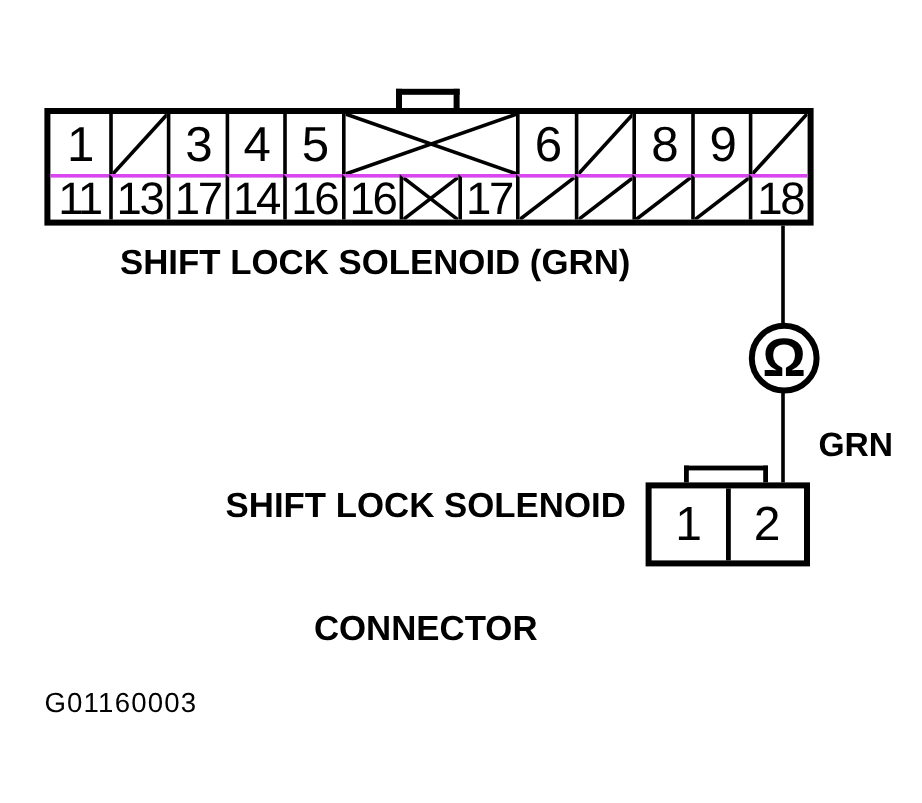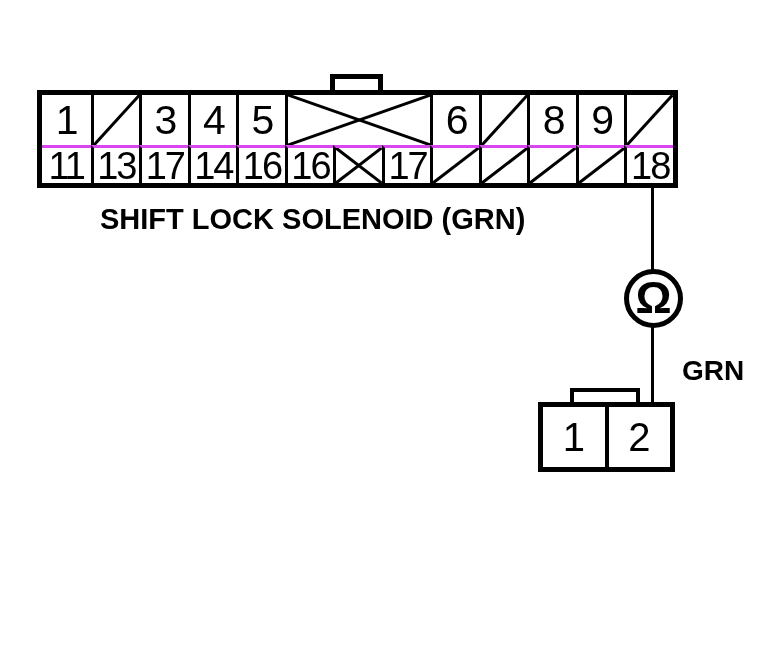--- a/index.html
+++ b/index.html
@@ -249,28 +249,33 @@
   <div class="abs label-bold main-label">SHIFT LOCK SOLENOID (GRN)</div>
 
   <div class="abs wire wire-top"></div>
 
   <div class="abs ohm-circle">
     <span class="omega">Ω</span>
   </div>
 
   <div class="abs wire wire-bottom"></div>
 
+  <div class="abs label-bold connector-label">
+    <div>SHIFT LOCK SOLENOID</div>
+    <div>CONNECTOR</div>
+  </div>
 
   <div class="abs label-bold grn-label">GRN</div>
 
   <div class="abs small-tab"></div>
 
   <div class="abs small-connector">
     <div class="small-cell first">
       <span class="num">1</span>
     </div>
     <div class="small-cell">
       <span class="num">2</span>
     </div>
   </div>
 
+  <div class="abs figure-id">G01160003</div>
 
 </div>
 
 </body></html>

